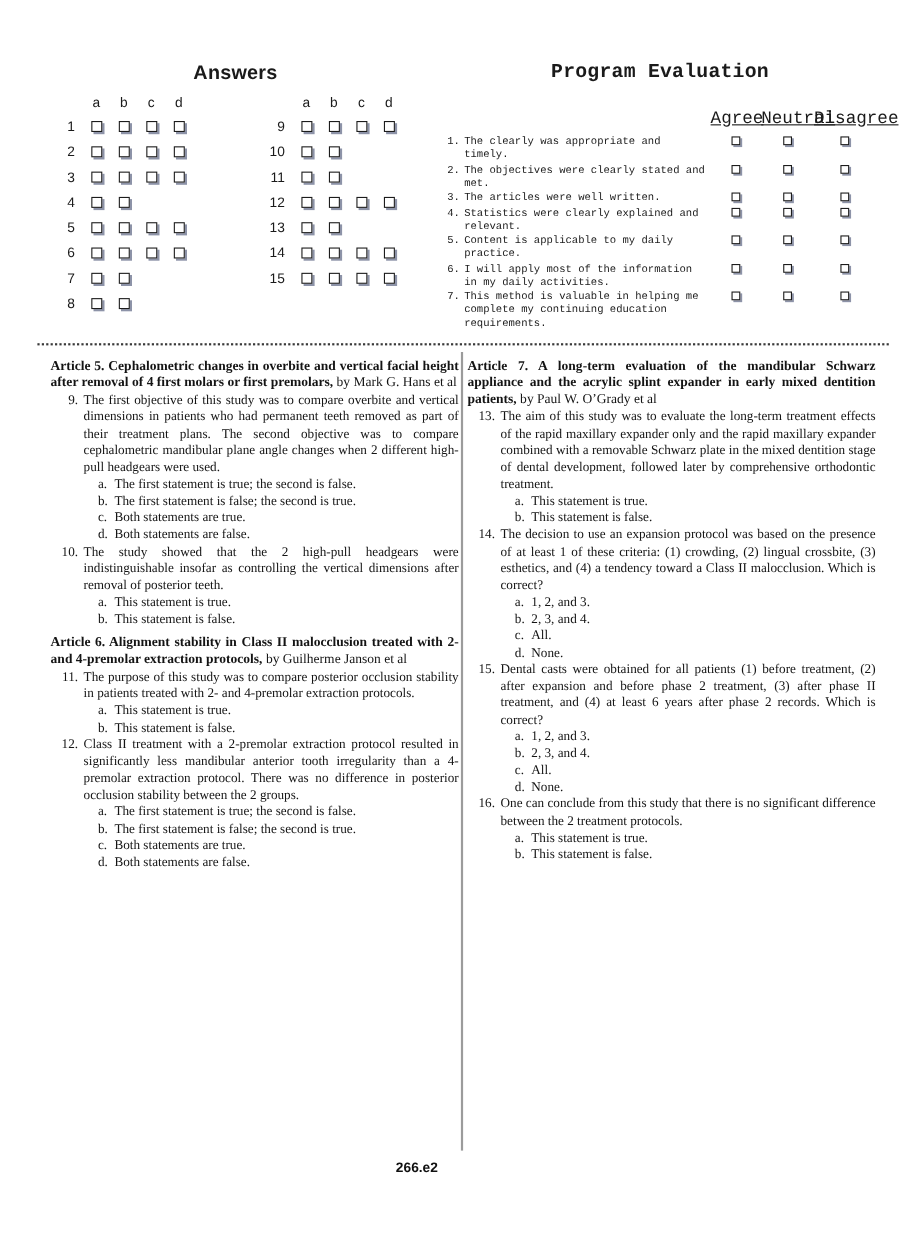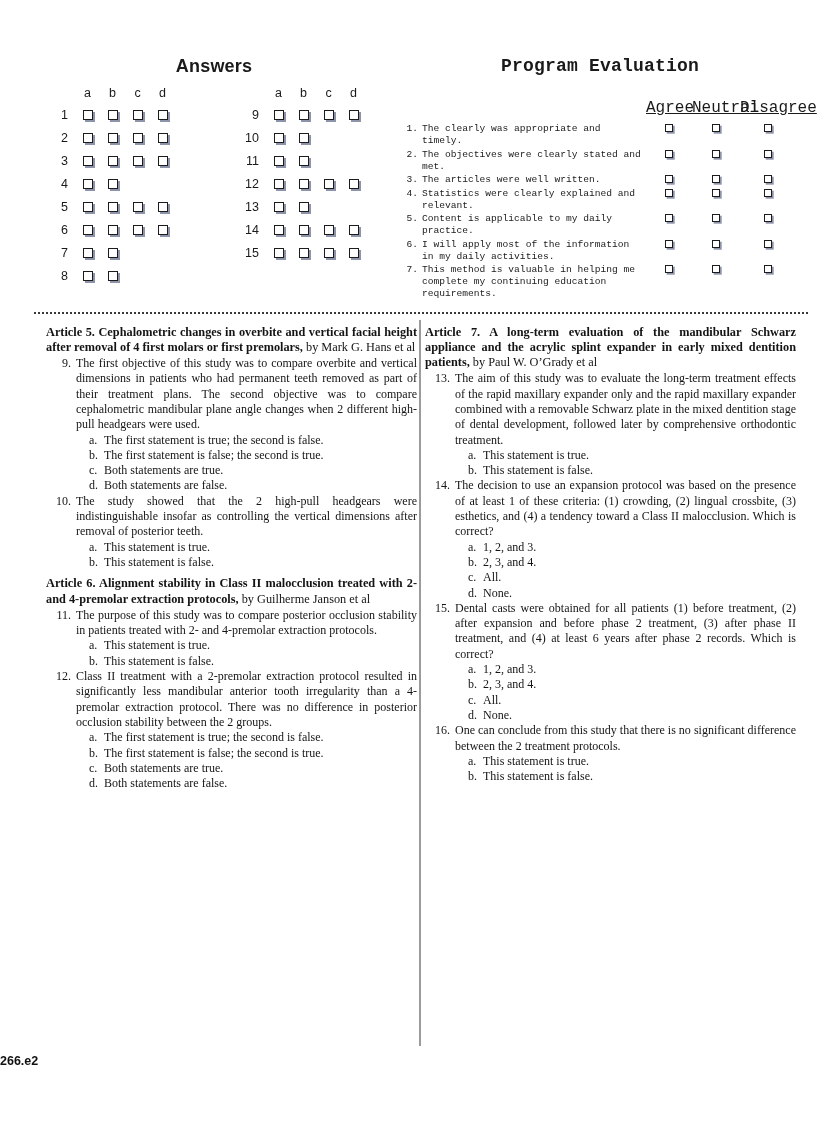--- a/index.html
+++ b/index.html
@@ -108,21 +108,21 @@
     line-height: 15.3px;
   }
   .q-body { flex: 1; min-width: 0; }
   .q-text { text-align: justify; }
   .opt { display: flex; margin-left: 13px; }
   .opt-letter { flex: none; width: 15px; }
   .opt-text { flex: 1; }
 
   
   .footer {
-    margin-top: 6px; text-align: left; padding-right: 80px;
+    margin-top: 6px; text-align: center; padding-right: 80px;
     font-family: "Liberation Sans", sans-serif;
     font-size: 12.5px; font-weight: bold; color: #111;
   }
 </style>
 </head>
 <body>
 
 <div class="page">
 
   <div class="top-section">

